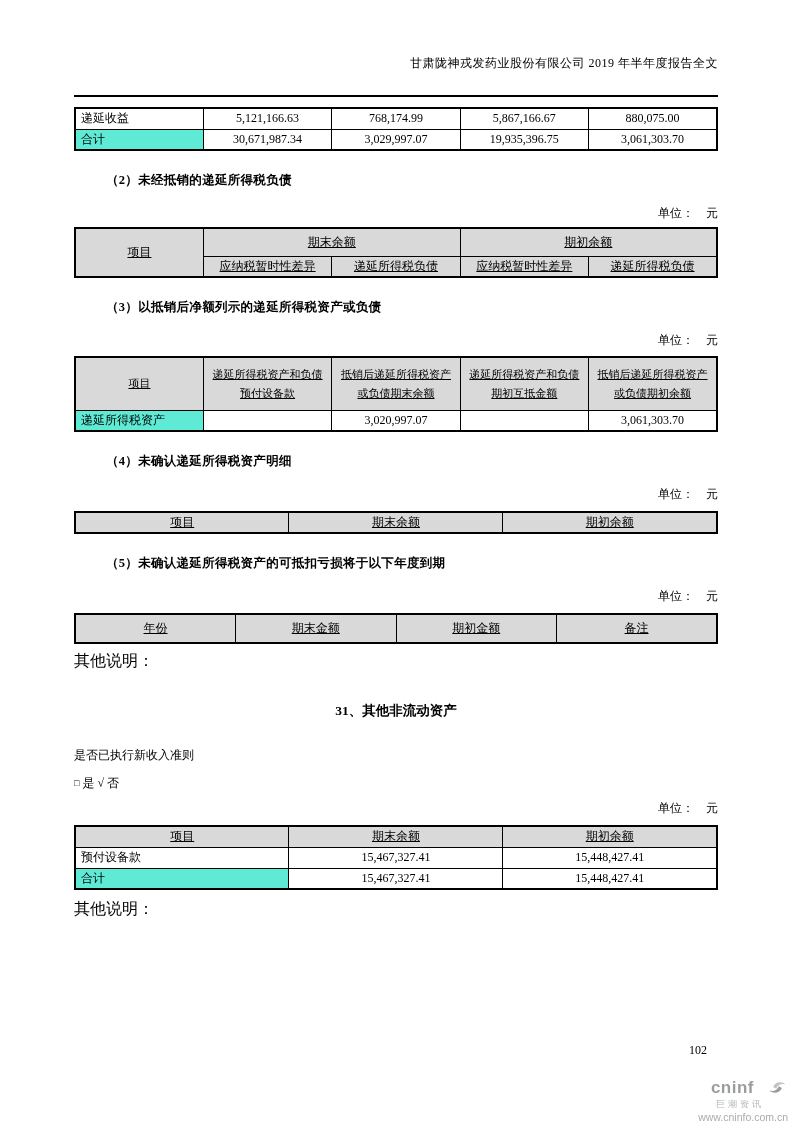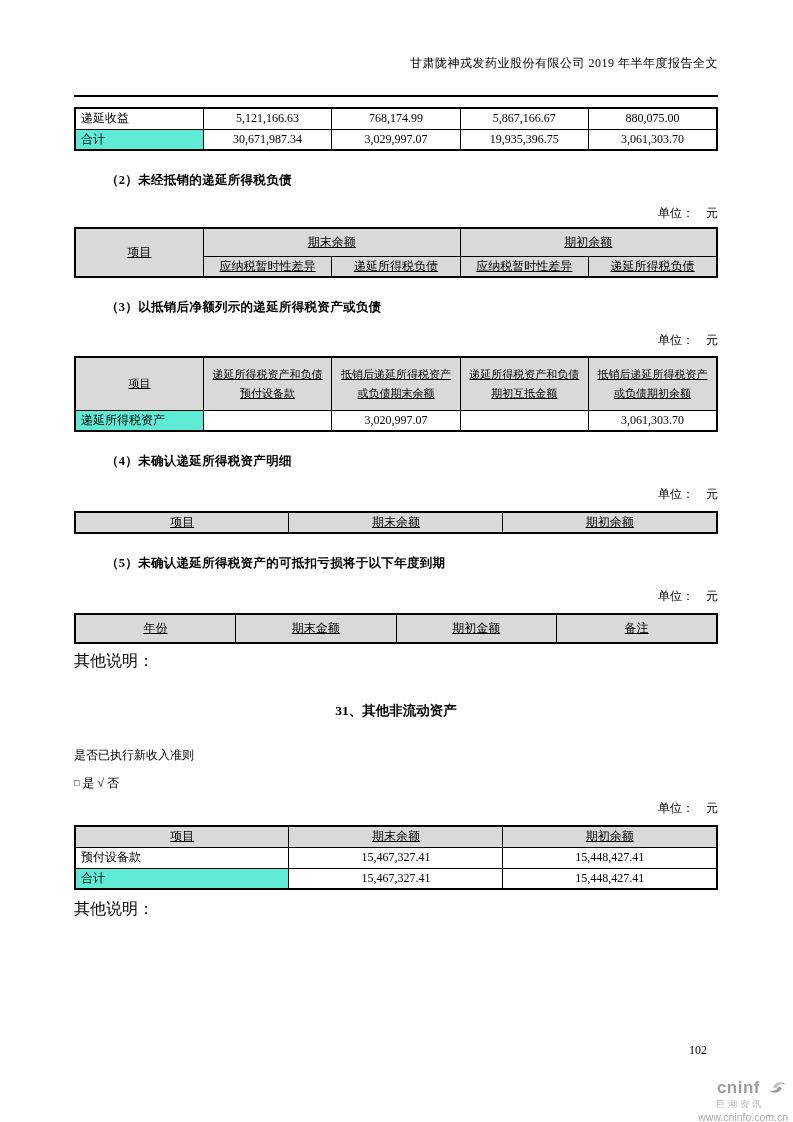--- a/index.html
+++ b/index.html
@@ -80,21 +80,21 @@
     top: 1043px; right: 86px;
     font-size: 12px;
   }
   .cninfo-logo {
     position: absolute;
     top: 1077px; right: 5px;
     text-align: right;
     line-height: 1;
     color: #a0a3a6;
   }
-  .logo-brand-row { display: flex; align-items: center; justify-content: flex-end; gap: 7px; }
+  .logo-brand-row { display: flex; align-items: center; justify-content: flex-end; gap: 13px; }
   .logo-brand {
     font-family: "Liberation Sans", sans-serif;
     font-size: 17px; font-weight: bold; color: #9a9da0; letter-spacing: .5px;
   }
   .logo-swirl { width: 21px; height: 21px; }
   .logo-subtitle {
     font-size: 9px; color: #b2b5b8; letter-spacing: 3px; margin-top: 2px; margin-right: 24px;
   }
   .logo-url {
     font-family: "Liberation Sans", sans-serif;

